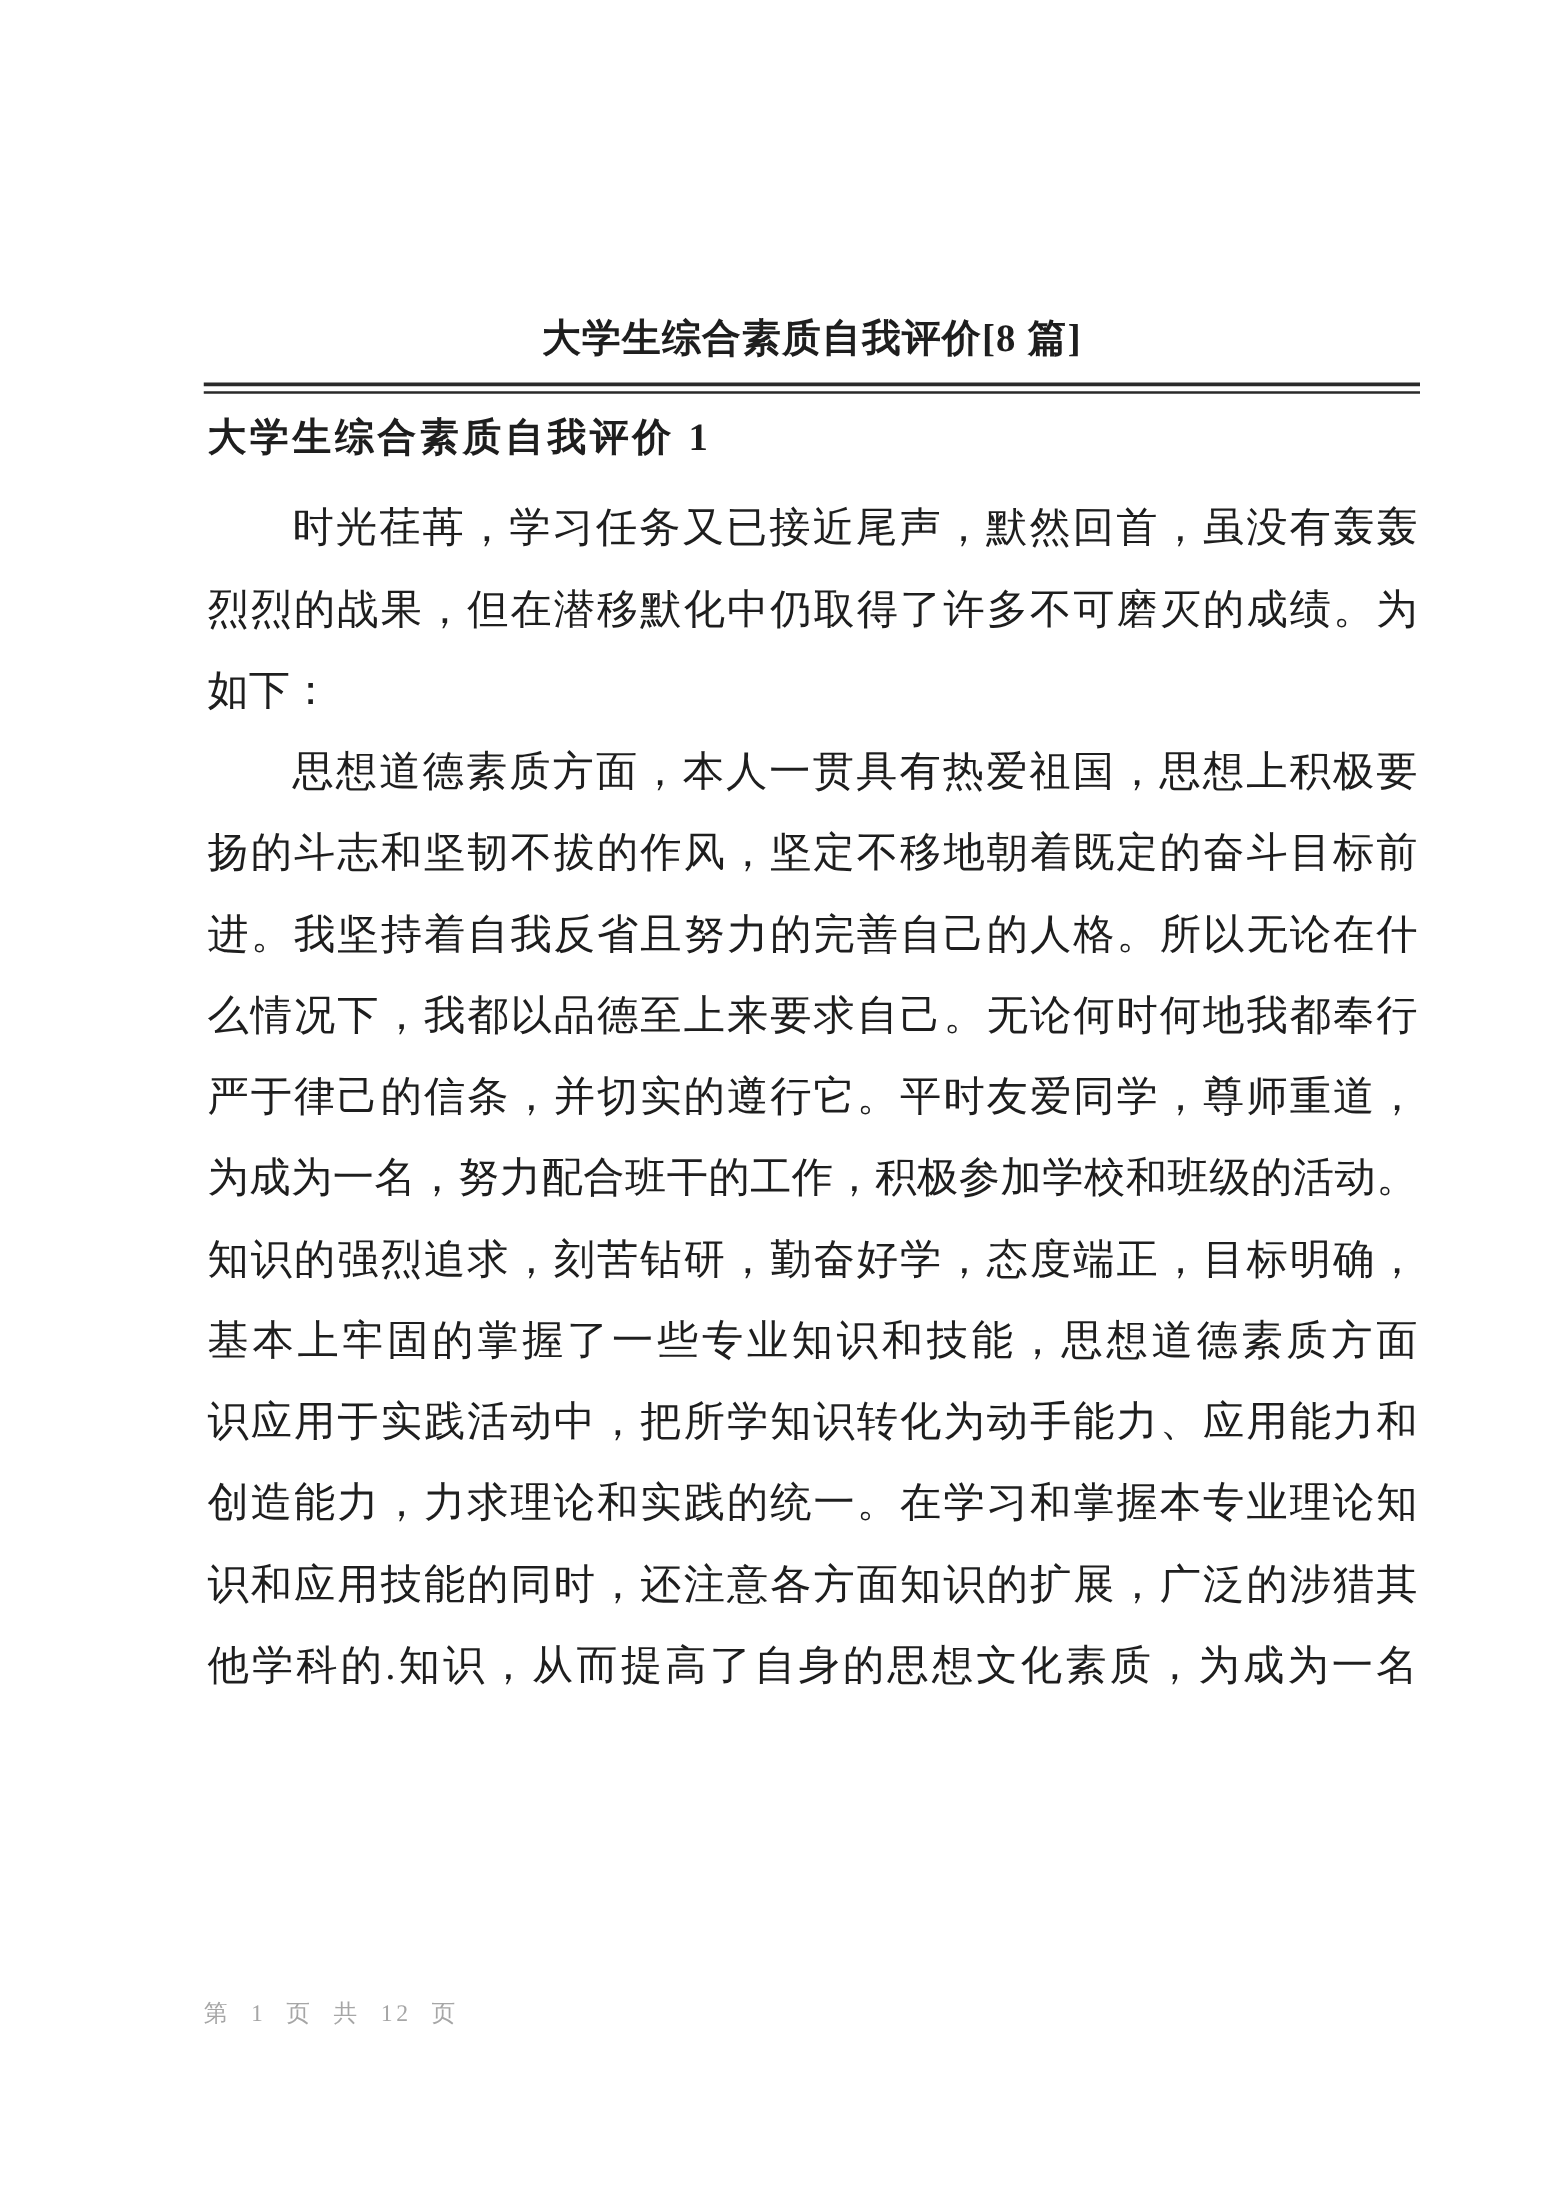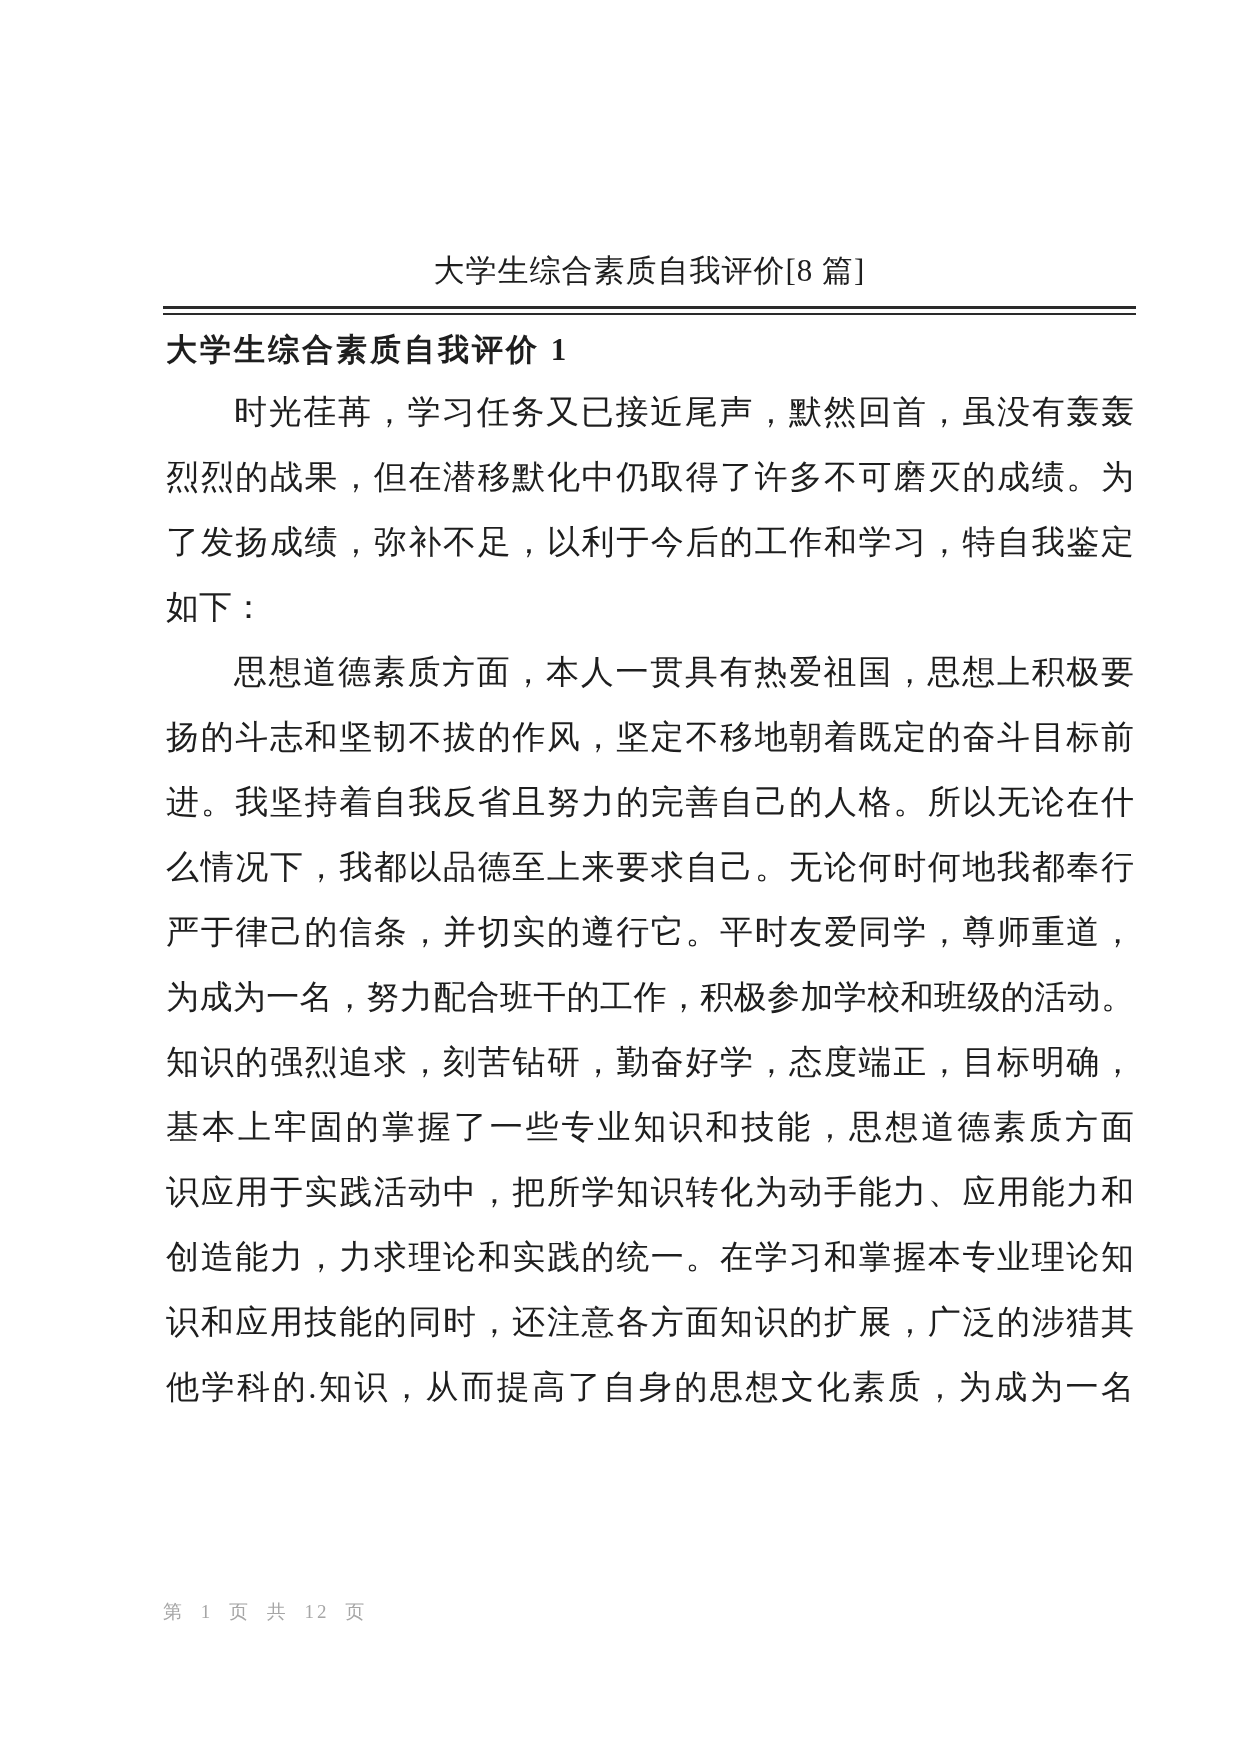--- a/index.html
+++ b/index.html
@@ -22,21 +22,21 @@
   }
   .doc-title{
     position:absolute;
     top:250px;
     left:163px;
     width:973px;
     height:42px;
     line-height:42px;
     text-align:center;
     font-size:31px;
-    font-weight:400;
+    font-weight:700;
     letter-spacing:1px;
     color:var(--text);
   }
   .title-divider{
     position:absolute;
     top:306px;
     left:163px;
     width:973px;
     height:4px;
     border-top:3px solid var(--rule);
@@ -49,21 +49,21 @@
     width:968px;
     height:44px;
     line-height:44px;
     font-size:31px;
     font-weight:700;
     letter-spacing:3px;
     color:var(--text);
   }
   .doc-body{
     position:absolute;
-    top:380px;
+    top:391px;
     left:166px;
     width:968px;
   }
   .line{
     height:65px;
     line-height:65px;
     font-size:33px;
     color:var(--text);
     text-align:justify;
     text-align-last:justify;
@@ -95,21 +95,20 @@
 <div class="page">
   <div class="doc-title">大学生综合素质自我评价[8 篇]</div>
 
   <div class="title-divider"></div>
 
   <div class="section-heading">大学生综合素质自我评价 1</div>
 
   <div class="doc-body">
       <div class="line indent">时光荏苒，学习任务又已接近尾声，默然回首，虽没有轰轰</div>
       <div class="line">烈烈的战果，但在潜移默化中仍取得了许多不可磨灭的成绩。为</div>
-      <div class="line">了发扬成绩，弥补不足，以利于今后的工作和学习，特自我鉴定</div>
       <div class="line no-stretch">如下：</div>
       <div class="line indent">思想道德素质方面，本人一贯具有热爱祖国，思想上积极要</div>
       <div class="line">扬的斗志和坚韧不拔的作风，坚定不移地朝着既定的奋斗目标前</div>
       <div class="line">进。我坚持着自我反省且努力的完善自己的人格。所以无论在什</div>
       <div class="line">么情况下，我都以品德至上来要求自己。无论何时何地我都奉行</div>
       <div class="line">严于律己的信条，并切实的遵行它。平时友爱同学，尊师重道，</div>
       <div class="line">为成为一名，努力配合班干的工作，积极参加学校和班级的活动。</div>
       <div class="line">知识的强烈追求，刻苦钻研，勤奋好学，态度端正，目标明确，</div>
       <div class="line">基本上牢固的掌握了一些专业知识和技能，思想道德素质方面</div>
       <div class="line">识应用于实践活动中，把所学知识转化为动手能力、应用能力和</div>

